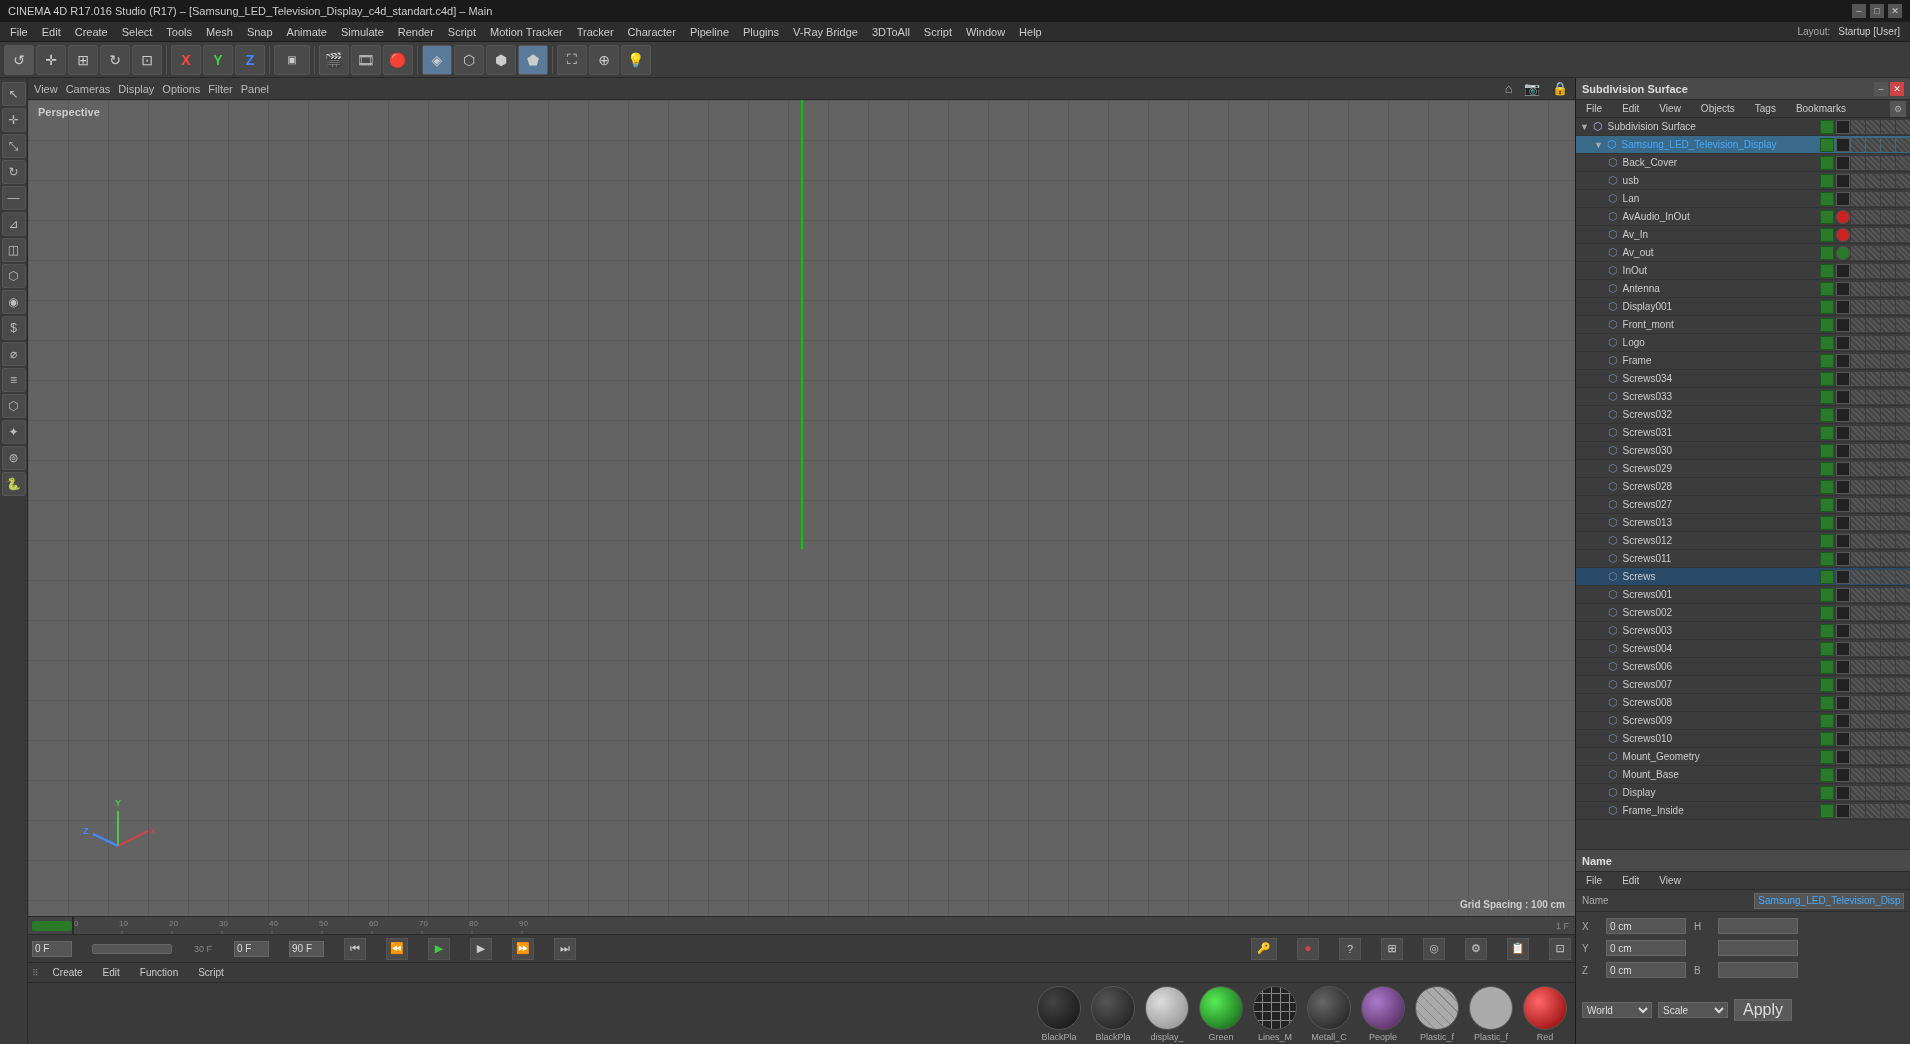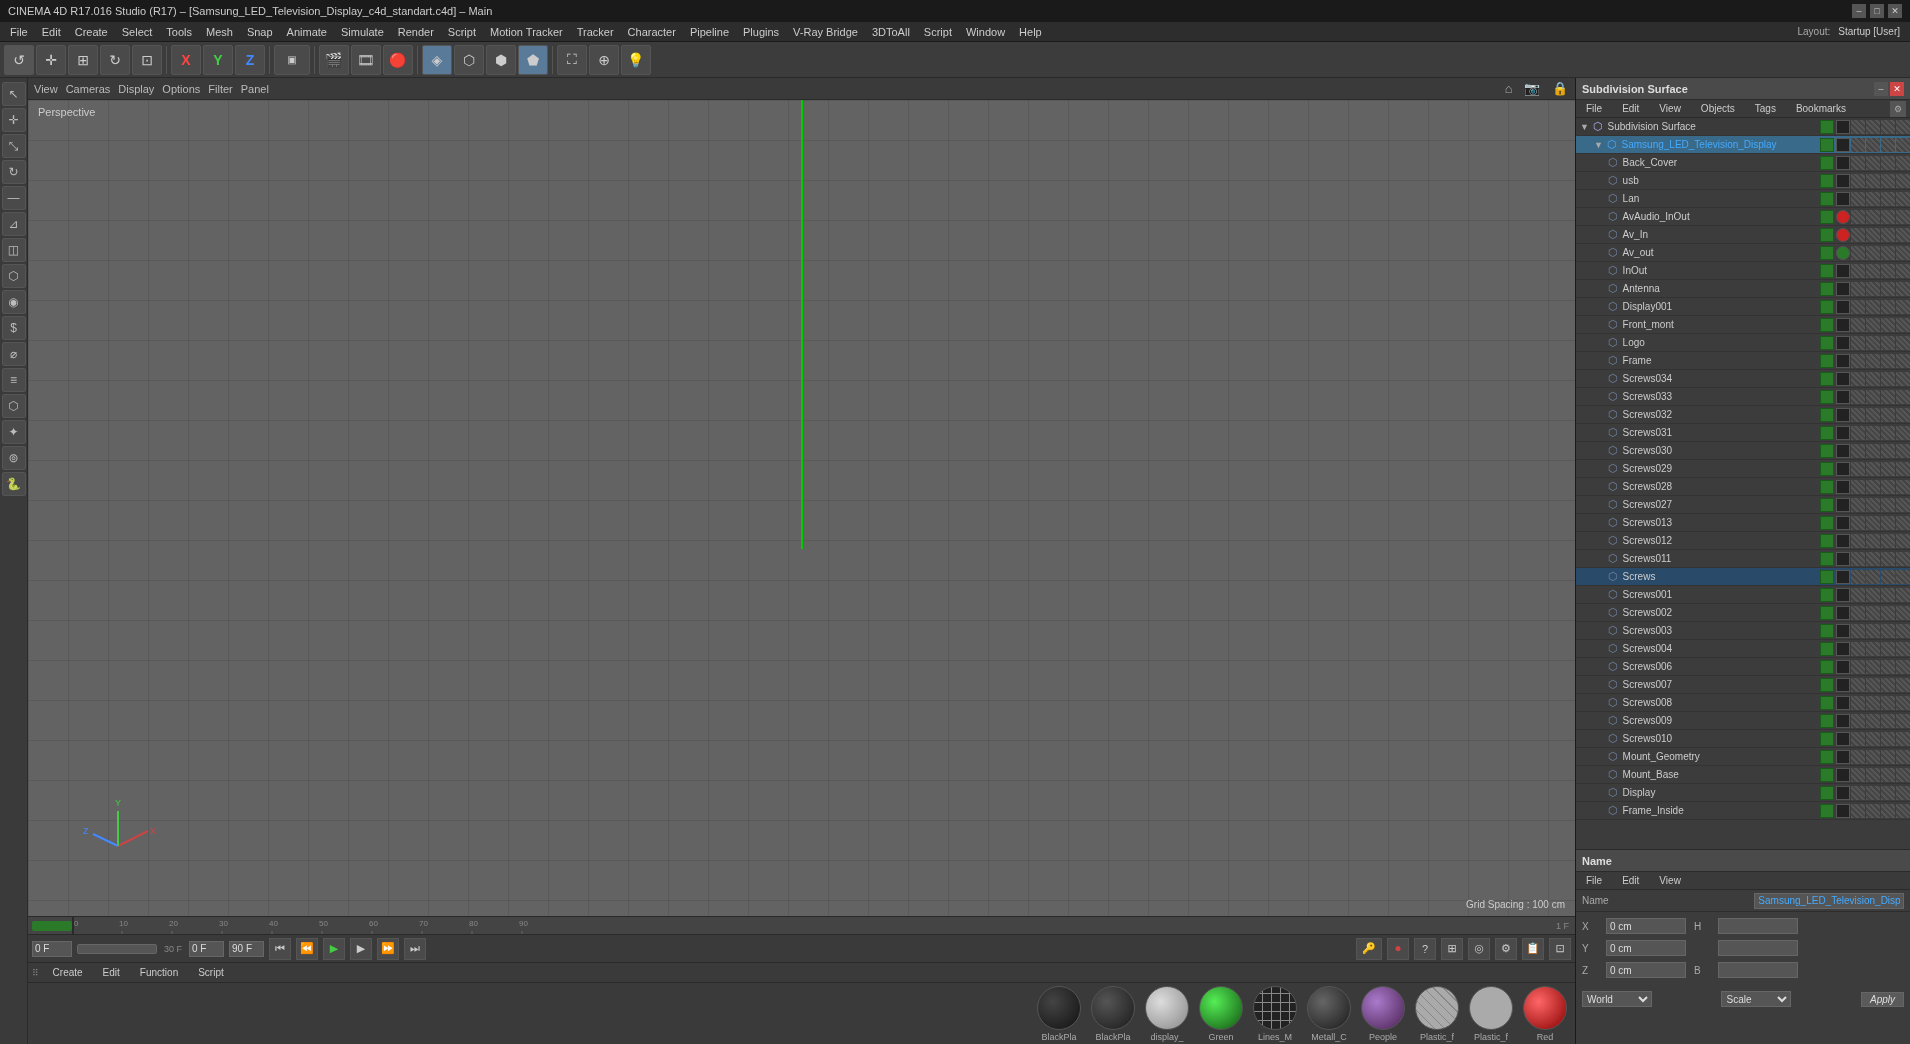--- a/index.html
+++ b/index.html
@@ -260,23 +260,22 @@
       background: #555;
       border: 1px solid #666;
       color: #ddd;
       font-size: 10px;
     }
     .attr-btn {
       padding: 1px 8px;
       background: #5a5a5a;
       border: 1px solid #666;
       color: #ddd;
-      font-size: 10px;
+      font-size: 16px;
       cursor: pointer;
-      font-style: italic;
     }
 
     
     #material-bar {
       height: 80px;
       background: #3a3a3a;
       border-top: 1px solid #2a2a2a;
       display: flex;
     }
     #mat-toolbar {
@@ -365,20 +364,21 @@
     #viewport-and-timeline {
       flex: 1;
       display: flex;
       flex-direction: column;
       overflow: hidden;
     }
     #viewport-panel {
       flex: 1;
       position: relative;
       overflow: hidden;
+      font-weight: bold;
     }
     #bottom-controls {
       display: flex;
       height: 22px;
       background: #3a3a3a;
       align-items: center;
       border-top: 1px solid #2a2a2a;
     }
     #right-panels {
       width: 335px;
@@ -555,21 +555,21 @@
                 <text x="447" y="9" fill="#888">90</text>
               </g>
 
               <rect x="0" y="0" width="2" height="18" fill="#2a2a2a"></rect>
             </svg>
           </div>
           <div style="width:40px;font-size:9px;color:#888;text-align:right;padding-right:2px;">1 F</div>
         </div>
       </div>
 
-      <div id="bottom-controls" style="height:28px;background:#3a3a3a;display:flex;align-items:center;padding:0 4px;gap:5px;border-top:1px solid #2a2a2a;">
+      <div id="bottom-controls" style="height:28px;background:#3a3a3a;display:flex;align-items:center;padding:0 4px;gap:20px;border-top:1px solid #2a2a2a;">
         <input type="text" value="0 F" class="pb-input" style="width: 40px; height: 16px; background: rgb(85, 85, 85); border: 1px solid rgb(102, 102, 102); color: rgb(221, 221, 221); font-size: 10px; padding: 0px 2px;">
         <div style="width:80px;height:10px;background:#555;border:1px solid #666;border-radius:2px;"></div>
         <span style="font-size:9px;color:#888;margin:0 2px;">30 F</span>
         <input type="text" value="0 F" class="pb-input" style="width: 35px; height: 16px; background: rgb(85, 85, 85); border: 1px solid rgb(102, 102, 102); color: rgb(221, 221, 221); font-size: 10px; padding: 0px 2px;">
         <input type="text" value="90 F" class="pb-input" style="width: 35px; height: 16px; background: rgb(85, 85, 85); border: 1px solid rgb(102, 102, 102); color: rgb(221, 221, 221); font-size: 10px; padding: 0px 2px;">
 
         <button class="pb-btn">⏮</button>
         <button class="pb-btn">⏪</button>
         <button class="pb-btn" style="color:#44cc44;">▶</button>
         <button class="pb-btn">▶</button>
@@ -1179,21 +1179,21 @@
             <input type="text" value="" class="attr-input2" style="">
           </div>
 
           <div class="attr-row" style="margin-bottom:2px;">
             <span class="attr-label">Z</span>
             <input type="text" value="0 cm" class="attr-input" style="">
             <span class="attr-label2" style="margin-left:4px;">B</span>
             <input type="text" value="" class="attr-input2" style="">
           </div>
 
-          <div class="attr-row" style="margin-top:9px;gap:13px;justify-content:space-between;">
+          <div class="attr-row" style="margin-top:20px;gap:6px;">
             <select class="attr-select">
               <option>World</option>
               <option>Local</option>
             </select>
             <select class="attr-select">
               <option>Scale</option>
             </select>
             <button class="attr-btn">Apply</button>
           </div>
         </div>

